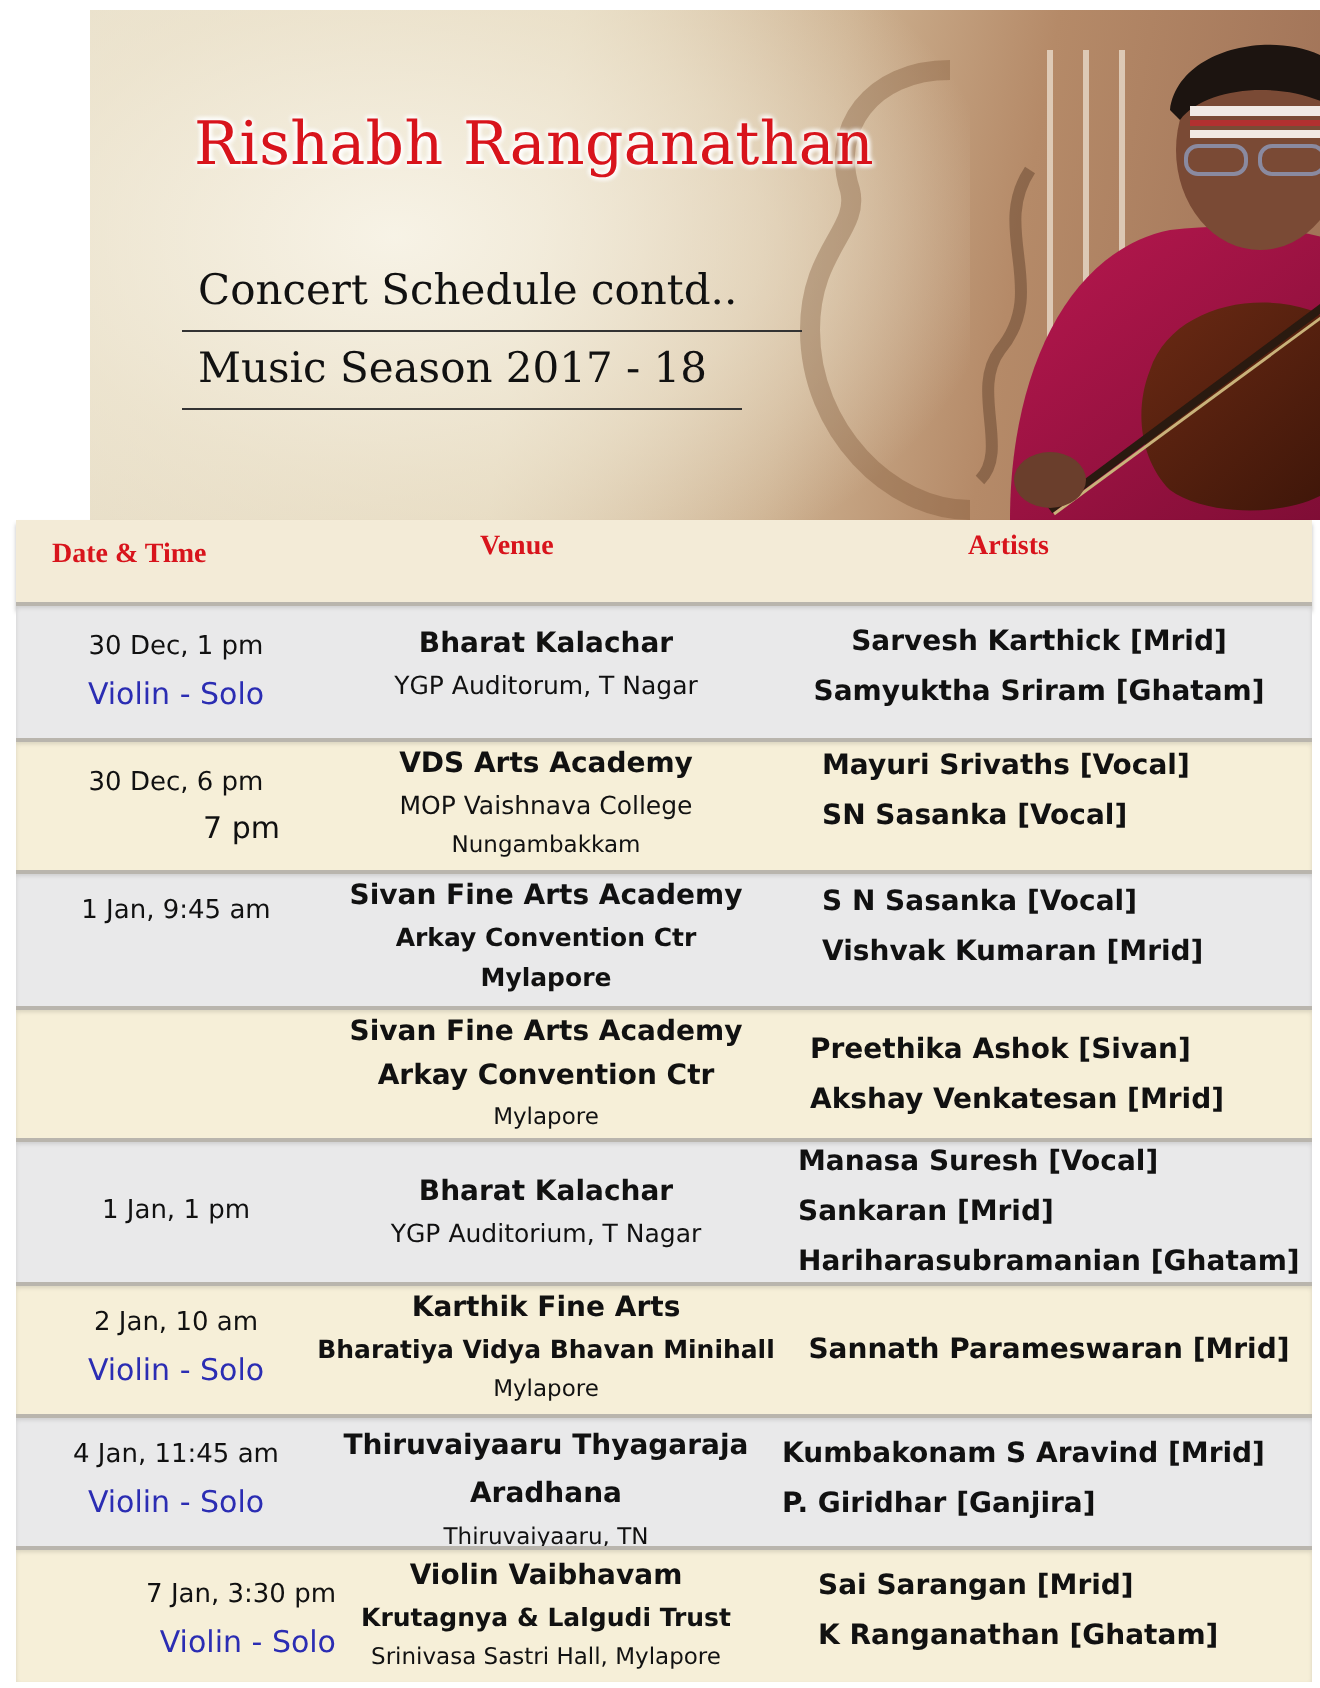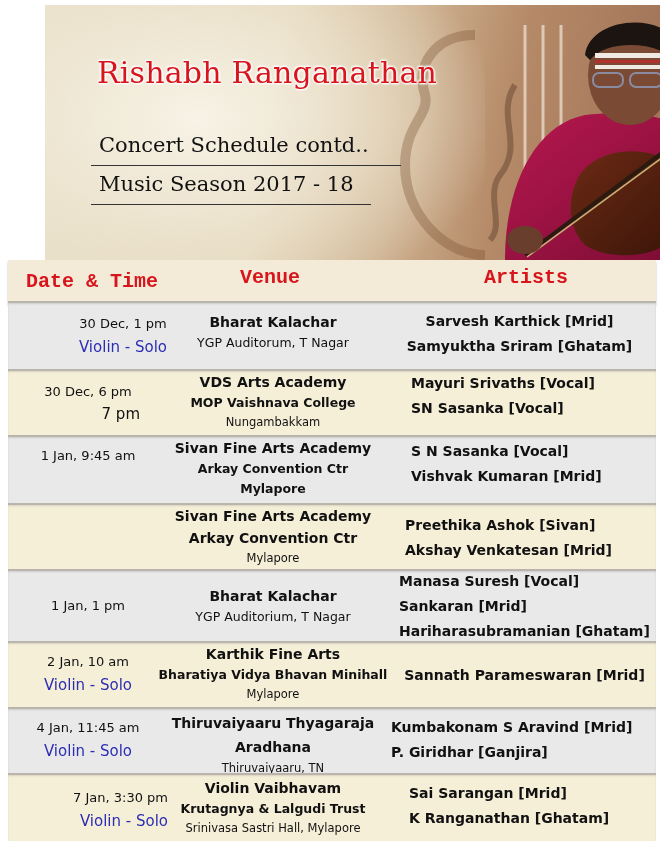--- a/index.html
+++ b/index.html
@@ -18,21 +18,21 @@
   .sub { position:absolute; left:54px; font-family:"DejaVu Serif", serif; font-size:21px; color:#111; }
   .sub1 { top:128px; }
   .sub2 { top:167px; }
   .uline { position:absolute; left:46px; height:1px; background:#333; }
   .ul1 { top:160px; width:310px; }
   .ul2 { top:199px; width:280px; }
 
   
   .hdr { position:absolute; left:0; top:255px; width:648px; height:44px; background:#f3ebd7;
     box-shadow: 0 2px 2px rgba(0,0,0,0.25); }
-  .hdr span { position:absolute; top:10px; font-family:Liberation Mono, monospace; font-size:20px; font-weight:bold; color:#d8141c; }
+  .hdr span { position:absolute; top:10px; font-family:Liberation Serif, serif; font-size:14px; font-weight:bold; color:#d8141c; }
   .row { position:absolute; left:0; width:648px; border-top:2px solid #b9b5ad; border-bottom:2px solid #c9c5bd;
     box-shadow: inset 0 1px 2px rgba(0,0,0,0.12); }
   .row.beige { background:#f6efd8; }
   .row.gray { background:#e9e9ea; }
   .cell { position:absolute; text-align:center; font-family:"DejaVu Sans", sans-serif; color:#111; }
   .c-date { left:0; width:160px; }
   .c-venue { left:145px; width:240px; }
   .c-art { left:375px; width:273px; }
   .c-art.left { text-align:left; }
   .t-date { font-size:13px; line-height:22px; }
@@ -99,42 +99,42 @@
     <div class="uline ul2"></div>
   </div>
 
   <div class="hdr">
     <span style="left:18px;">Date &amp; Time</span>
     <span style="left:232px;top:6px;">Venue</span>
     <span style="left:476px;top:6px;">Artists</span>
   </div>
 
   <div class="row gray" style="top:296px;height:68px;">
-    <div class="cell c-date" style="top:10px;margin-left:35px;">
+    <div class="cell c-date" style="top:10px;">
       <div class="t-date">30 Dec, 1 pm</div>
       <div class="t-type">Violin - Solo</div>
     </div>
     <div class="cell c-venue" style="top:8px;">
       <div class="t-vname">Bharat Kalachar</div>
       <div class="t-vplace">YGP Auditorum, T Nagar</div>
     </div>
     <div class="cell c-art" style="top:6px;">
       <div class="t-artist">Sarvesh Karthick [Mrid]</div>
       <div class="t-artist">Samyuktha Sriram [Ghatam]</div>
     </div>
   </div>
 
   <div class="row beige" style="top:364px;height:66px;">
     <div class="cell c-date" style="top:10px;">
       <div class="t-date">30 Dec, 6 pm</div>
       <div class="t-date alt-time">7 pm</div>
     </div>
     <div class="cell c-venue" style="top:0px;">
       <div class="t-vname">VDS Arts Academy</div>
-      <div class="t-vplace" style="font-weight:bold;">MOP Vaishnava College</div>
+      <div class="t-vplace" style="font-weight:normal;">MOP Vaishnava College</div>
       <div class="t-vcity">Nungambakkam</div>
     </div>
     <div class="cell c-art left" style="top:0;padding-left:28px;width:245px;">
       <div class="t-artist">Mayuri Srivaths [Vocal]</div>
       <div class="t-artist">SN Sasanka [Vocal]</div>
     </div>
   </div>
 
   <div class="row gray" style="top:430px;height:68px;">
     <div class="cell c-date" style="top:8px;">

